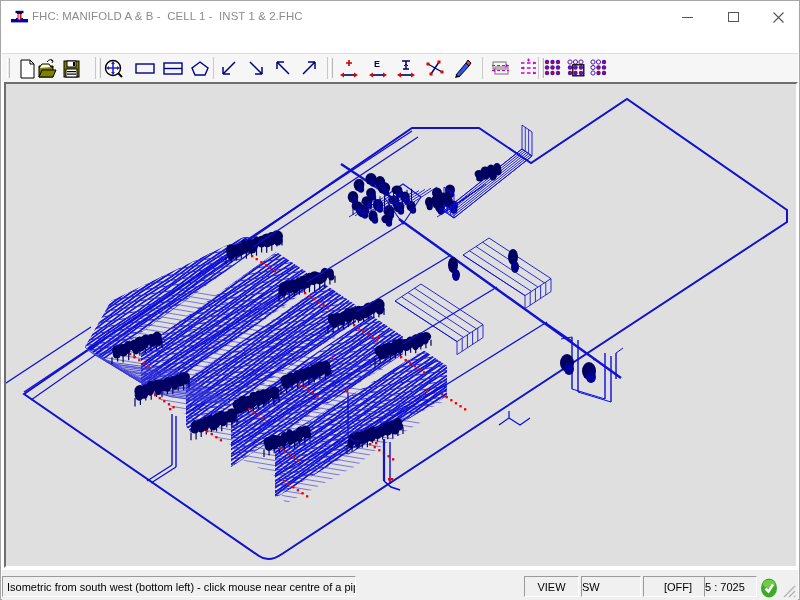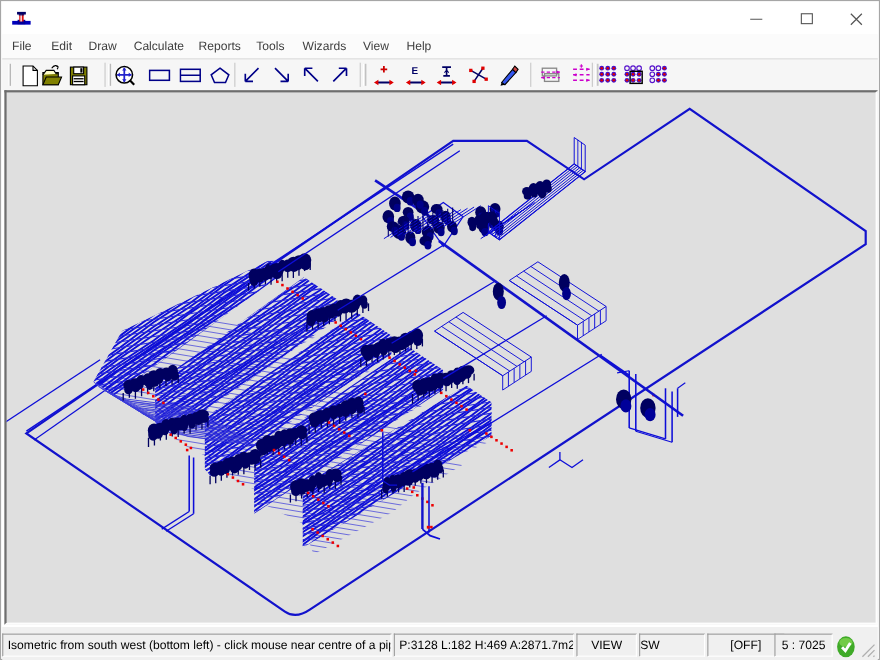--- a/index.html
+++ b/index.html
@@ -29,40 +29,30 @@
 <div class="window">
  <div class="titlebar">
   <svg style="position:absolute;left:9px;top:8px" width="17" height="13" viewBox="0 0 17 13">
     <rect x="0" y="9" width="17" height="3.4" fill="#0000bb"></rect>
     <rect x="5" y="8" width="7" height="4" fill="#000099"></rect>
     <rect x="6.5" y="2.5" width="4" height="7" fill="#dd1111"></rect>
     <rect x="7.6" y="2.5" width="1.2" height="7" fill="#ffffff"></rect>
     <rect x="4.5" y="0.8" width="8" height="2.4" fill="#000066"></rect>
     <rect x="6" y="3" width="5" height="1" fill="#000066"></rect>
   </svg>
+  <div class="title">FHC: MANIFOLD A &amp; B -&nbsp; CELL 1 -&nbsp; INST 1 &amp; 2.FHC</div>
   <svg class="wbtn" style="left:662px" width="46" height="29">
         <line x1="18" y1="15.5" x2="29" y2="15.5" stroke="#555" stroke-width="1"></line>
       </svg>
   <svg class="wbtn" style="left:708px" width="46" height="29">
         <rect x="18.5" y="10.5" width="10" height="9" fill="none" stroke="#555" stroke-width="1"></rect>
       </svg>
   <svg class="wbtn" style="left:754px" width="46" height="29">
         <path d="M17.5,10.5 L27.5,20.5 M27.5,10.5 L17.5,20.5" stroke="#555" stroke-width="1.1"></path>
       </svg>
- </div>
- <div class="menubar">
-  <span style="left:9px">File</span>
-      <span style="left:44.5px">Edit</span>
-  <span style="left:78.5px">Draw</span>
-      <span style="left:119.5px">Calculate</span>
-  <span style="left:178.5px">Reports</span>
-      <span style="left:231px">Tools</span>
-  <span style="left:273px">Wizards</span>
-      <span style="left:328px">View</span>
-  <span style="left:367.5px">Help</span>
  </div>
  <div class="toolbar">
 <div class="grip" style="left:5px"></div>
 <svg class="tbi" style="left:16px;top:3px" width="18" height="24" viewBox="0 0 18 24">
         <path d="M3,3 L12,3 L16,7 L16,21 L3,21 Z" fill="#fff" stroke="#000"></path>
         <path d="M12,3 L12,7 L16,7" fill="none" stroke="#000"></path>
       </svg>
 <svg class="tbi" style="left:35px;top:3px" width="20" height="24" viewBox="0 0 20 24">
         <path d="M2,9 L2,20 L16,20 L16,9 Z" fill="#808000" stroke="#000"></path>
         <path d="M2,11 L5,7 L12,7 L14,10 L16,10" fill="#ffffcc" stroke="#000"></path>
@@ -1897,25 +1887,24 @@
 <line x1="560.0" y1="338.0" x2="571.0" y2="336.0" stroke="#0d0dd8" stroke-width="1.0"></line>
 <line x1="615.0" y1="352.0" x2="622.0" y2="347.0" stroke="#0d0dd8" stroke-width="1.0"></line>
 <ellipse cx="566.0" cy="362.0" rx="7.0" ry="9.0" fill="#000060"></ellipse>
 <ellipse cx="568.0" cy="368.0" rx="5.0" ry="6.0" fill="#000099"></ellipse>
 <ellipse cx="588.0" cy="370.0" rx="7.0" ry="9.0" fill="#000060"></ellipse>
 <ellipse cx="590.0" cy="376.0" rx="5.0" ry="6.0" fill="#000099"></ellipse>
 <line x1="545.0" y1="322.0" x2="571.0" y2="340.0" stroke="#0d0dd8" stroke-width="1.4"></line>
  </svg>
  <div class="statusbar">
   <div class="panel" style="left:0px;width:354px;padding-left:4px">Isometric from south west (bottom left) - click mouse near centre of a pipe to</div>
-  <div class="panel" style="left:356px;width:164px;padding-left:4px">P:3128 L:182 H:469 A:2871.7m2</div>
   <div class="panel" style="left:522px;width:55px;text-align:center">VIEW</div>
   <div class="panel" style="left:579px;width:60px;">SW</div>
   <div class="panel" style="left:641px;width:70px;text-align:center">[OFF]</div>
-  <div class="panel" style="left:702px;width:53px;text-align:center">5 : 7025</div>
+  <div class="panel" style="left:702px;width:53px;">5 : 7025</div>
   <svg style="position:absolute;left:758px;top:8px" width="18" height="20" viewBox="0 0 18 20">
     <ellipse cx="9" cy="10" rx="8" ry="9.5" fill="#3faa28"></ellipse>
     <ellipse cx="9" cy="6" rx="6" ry="4" fill="#7fd34f" opacity="0.8"></ellipse>
     <path d="M5.5,10.5 L8.5,13.5 L13,6.5" stroke="#fff" stroke-width="2.6" fill="none"></path>
   </svg>
   <svg style="position:absolute;right:2px;bottom:2px" width="13" height="13">
     <path d="M12,1 L1,12 M12,6 L6,12 M12,11 L11,12" stroke="#b0b0b0" stroke-width="1.2"></path>
   </svg>
  </div>
 </div>

